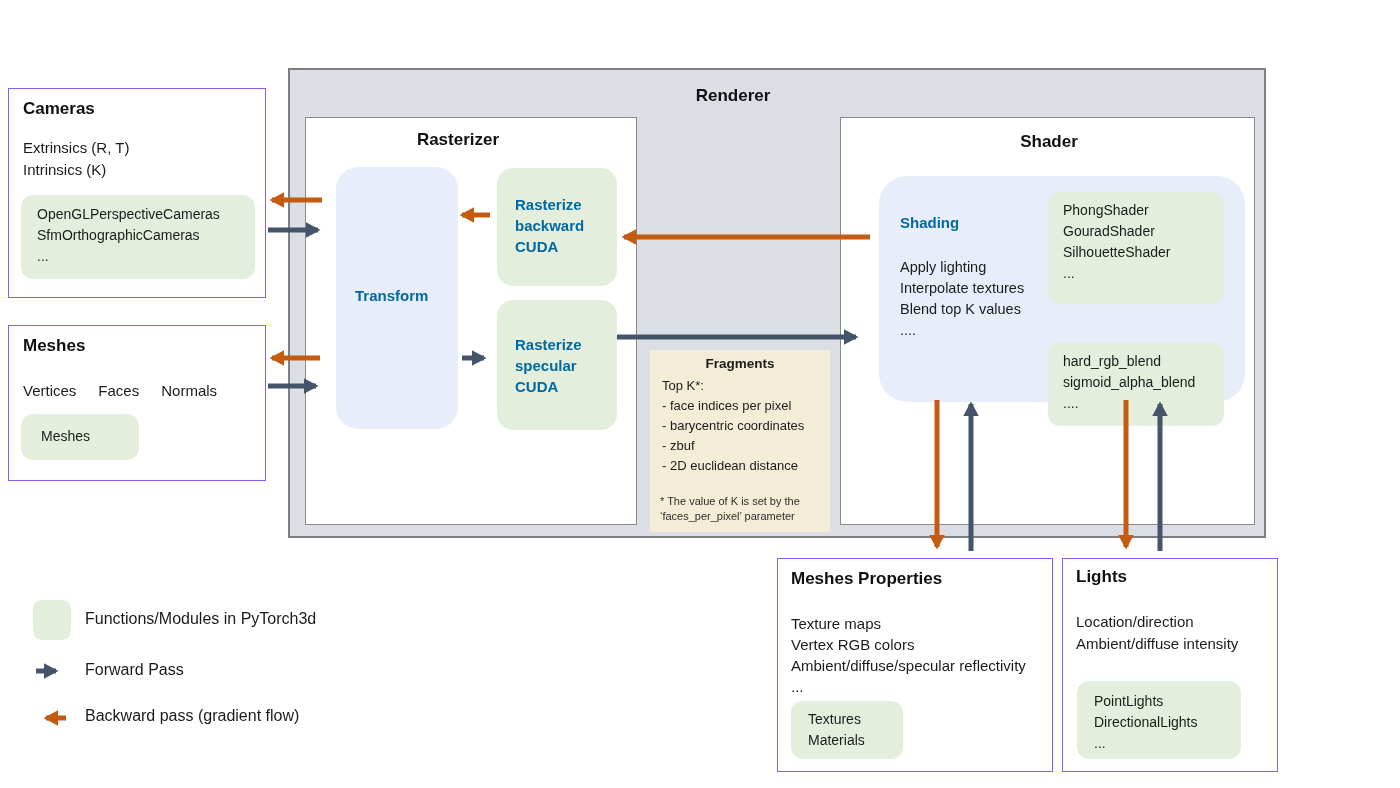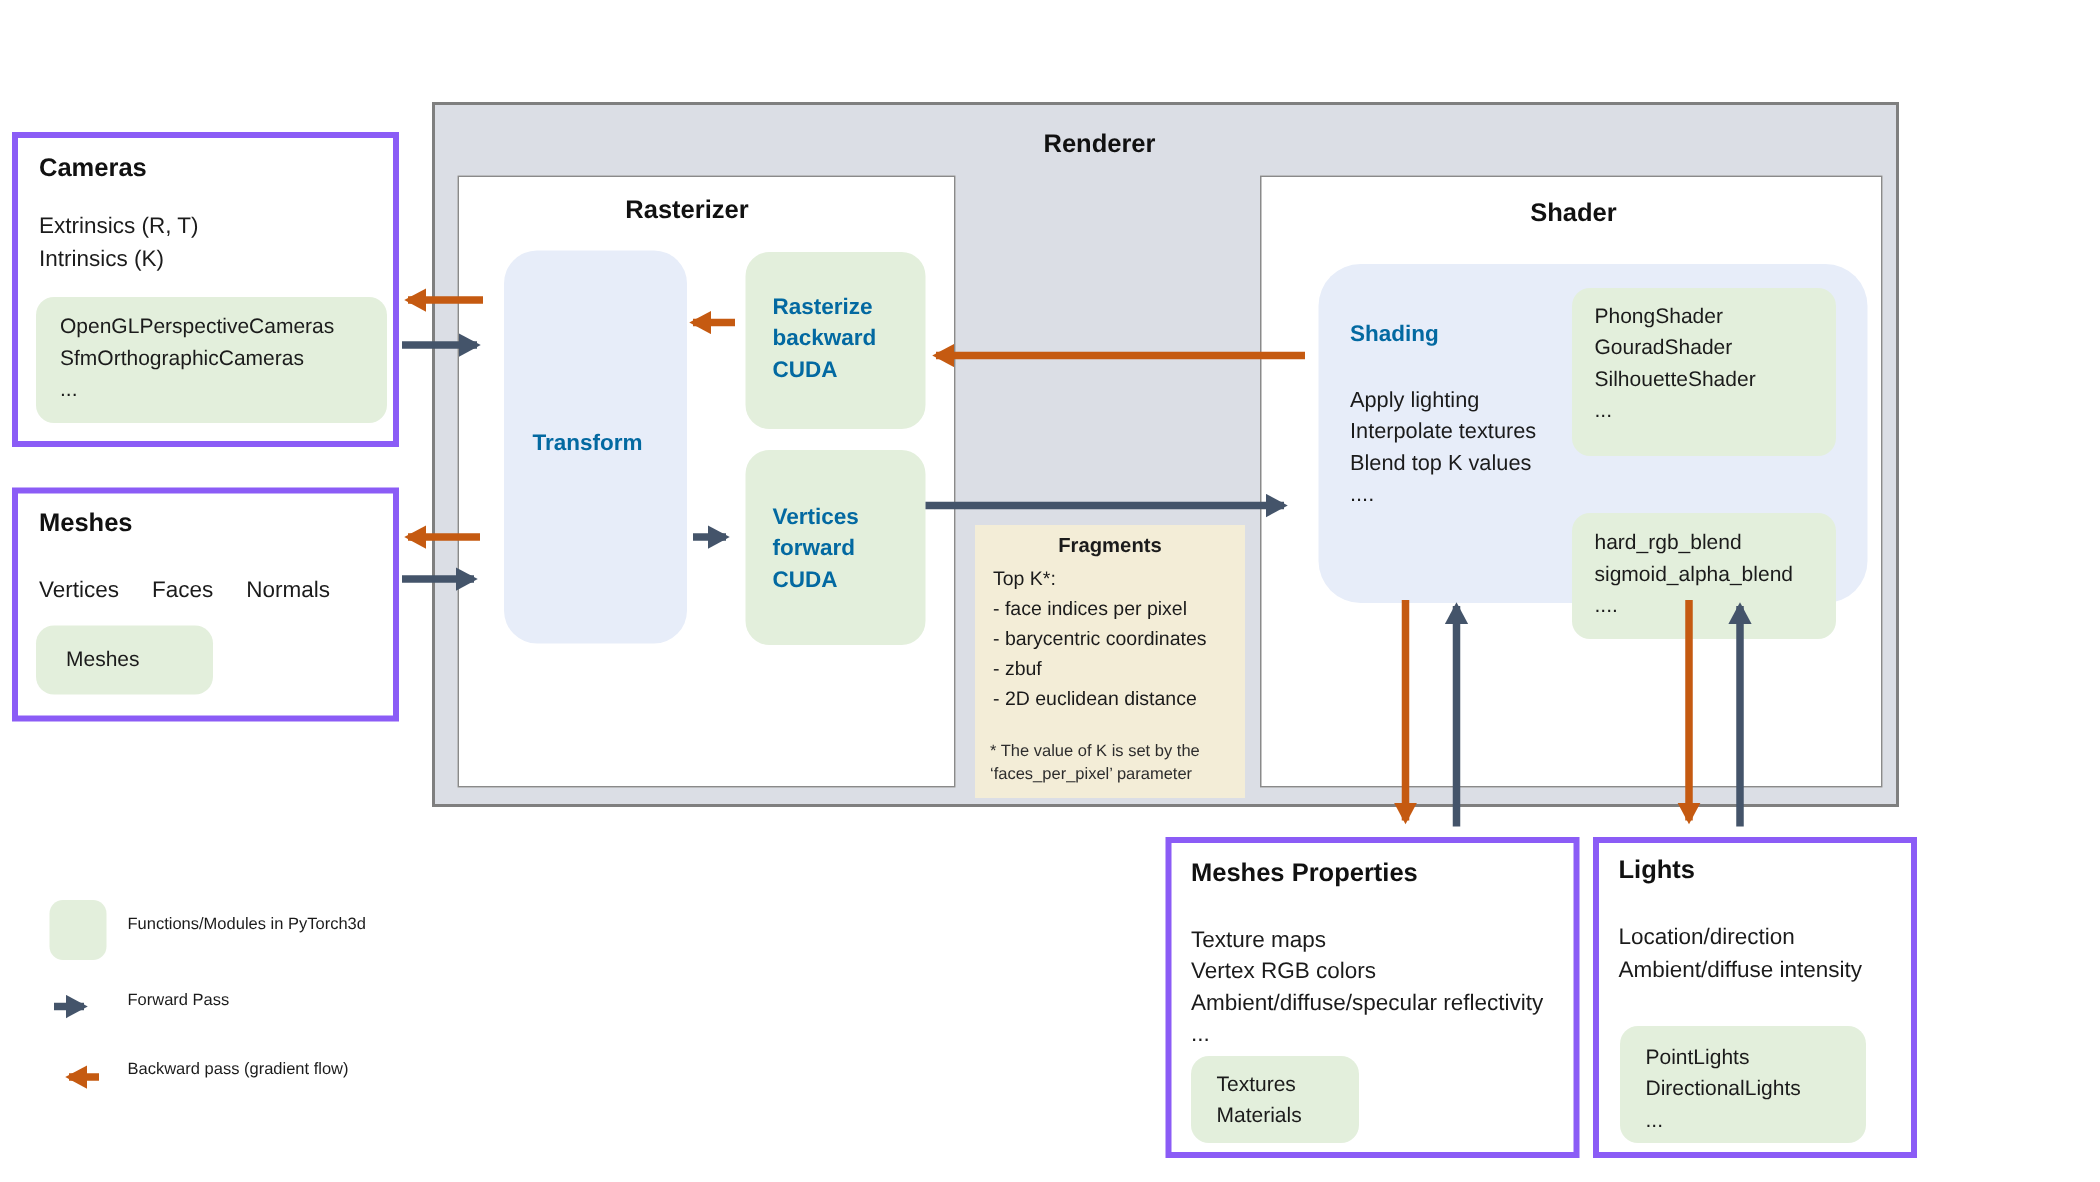--- a/index.html
+++ b/index.html
@@ -1,34 +1,34 @@
 <!DOCTYPE html>
 <html><head>
 <meta charset="utf-8">
 <style>
   html,body{margin:0;padding:0;background:#ffffff;}
   #canvas{
     position:relative;width:1400px;height:788px;background:#ffffff;
     font-family:"Liberation Sans","DejaVu Sans",sans-serif;color:#1b1b1b;overflow:hidden;
   }
   .abs{position:absolute;}
-  .panel{position:absolute;background:#ffffff;border:4px solid #8b5cf6;box-sizing:border-box;}
+  .panel{position:absolute;background:#ffffff;border:1px solid #8b5cf6;box-sizing:border-box;}
   .panel-title{position:absolute;font-size:17px;font-weight:bold;color:#111;white-space:nowrap;}
   .body-lines{position:absolute;font-size:15px;line-height:22px;white-space:nowrap;}
   .module{position:absolute;background:#e3efdc;border-radius:12px;box-sizing:border-box;}
   .module .ln{font-size:14px;line-height:21px;white-space:nowrap;}
   .bluebox{position:absolute;background:#e7edf9;box-sizing:border-box;}
   .boldlabel{font-size:15px;font-weight:bold;color:#0369a1;}
   .center{text-align:center;}
   .renderer{position:absolute;background:#dbdee5;border:2px solid #7f7f7f;box-sizing:border-box;}
   .innerpanel{position:absolute;background:#ffffff;border:1.5px solid #8a8a8a;box-sizing:border-box;}
   .fragments{position:absolute;background:#f3edd7;box-sizing:border-box;}
   .fragments .ln{font-size:13px;line-height:20px;white-space:nowrap;}
   .arrows{position:absolute;left:0;top:0;pointer-events:none;}
-  .legend-label{position:absolute;font-size:11px;white-space:nowrap;}
+  .legend-label{position:absolute;font-size:16px;white-space:nowrap;}
   .swatch{position:absolute;background:#e3efdc;border-radius:9px;}
 </style>
 </head>
 <body>
 
 <div id="canvas">
 
   <div class="renderer" style="left:288px;top:68px;width:978px;height:470px;">
     <div class="panel-title center" style="left:343px;top:16px;width:200px;">Renderer</div>
 
@@ -37,21 +37,21 @@
 
       <div class="bluebox" style="left:30px;top:49px;width:122px;height:262px;border-radius:22px;">
         <div class="abs boldlabel" style="left:19px;top:120px;">Transform</div>
       </div>
 
       <div class="module" style="left:191px;top:50px;width:120px;height:118px;border-radius:16px;">
         <div class="abs boldlabel" style="left:18px;top:26px;width:86px;line-height:21px;">Rasterize backward CUDA</div>
       </div>
 
       <div class="module" style="left:191px;top:182px;width:120px;height:130px;border-radius:16px;">
-        <div class="abs boldlabel" style="left:18px;top:34px;width:86px;line-height:21px;">Vertices forward CUDA</div>
+        <div class="abs boldlabel" style="left:18px;top:34px;width:86px;line-height:21px;">Rasterize specular CUDA</div>
       </div>
     </div>
 
     <div class="fragments" style="left:360px;top:280px;width:180px;height:182px;">
       <div class="abs center" style="left:0;top:6px;width:180px;font-size:13.5px;font-weight:bold;">Fragments</div>
       <div class="abs" style="left:12px;top:26px;">
         <div class="ln">Top K*:</div>
         <div class="ln">- face indices per pixel</div>
         <div class="ln">- barycentric coordinates</div>
         <div class="ln">- zbuf</div>

